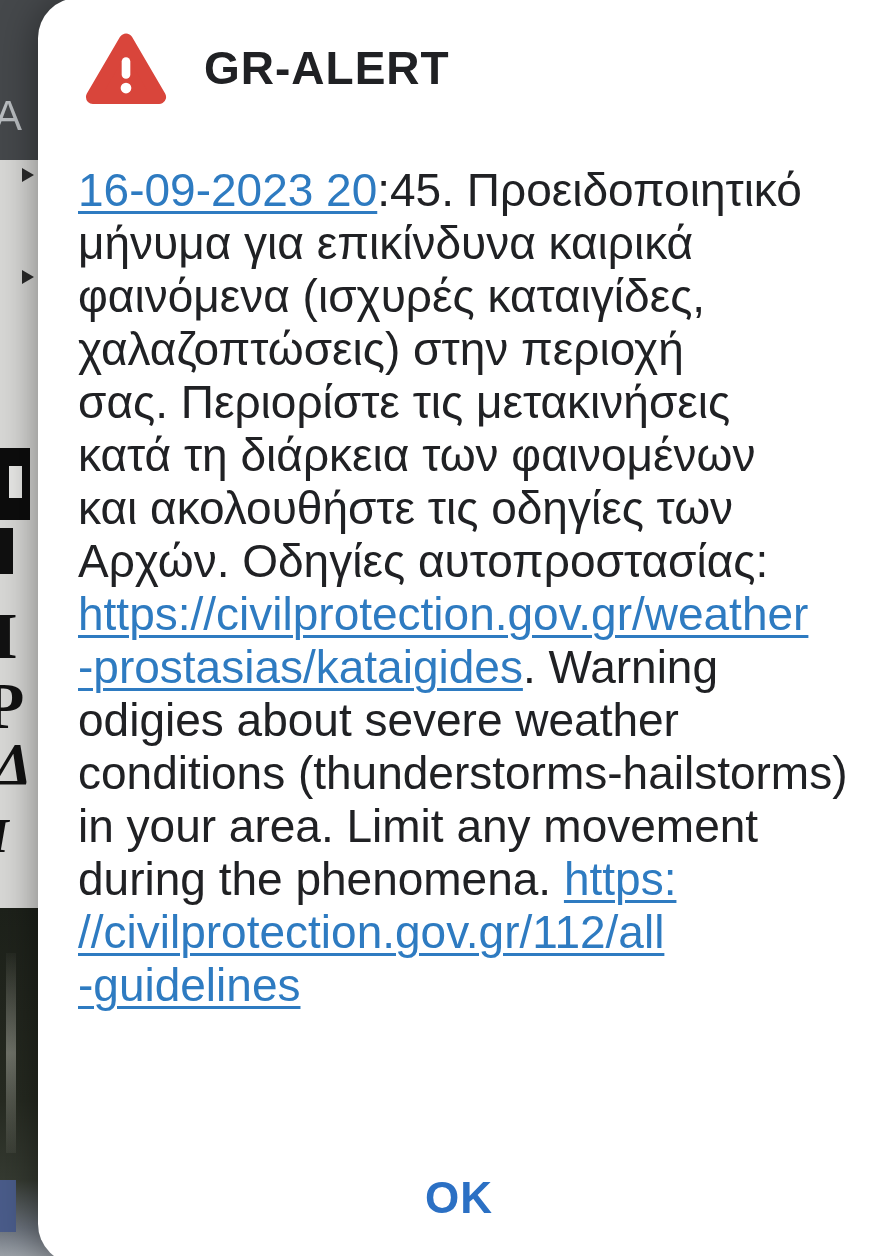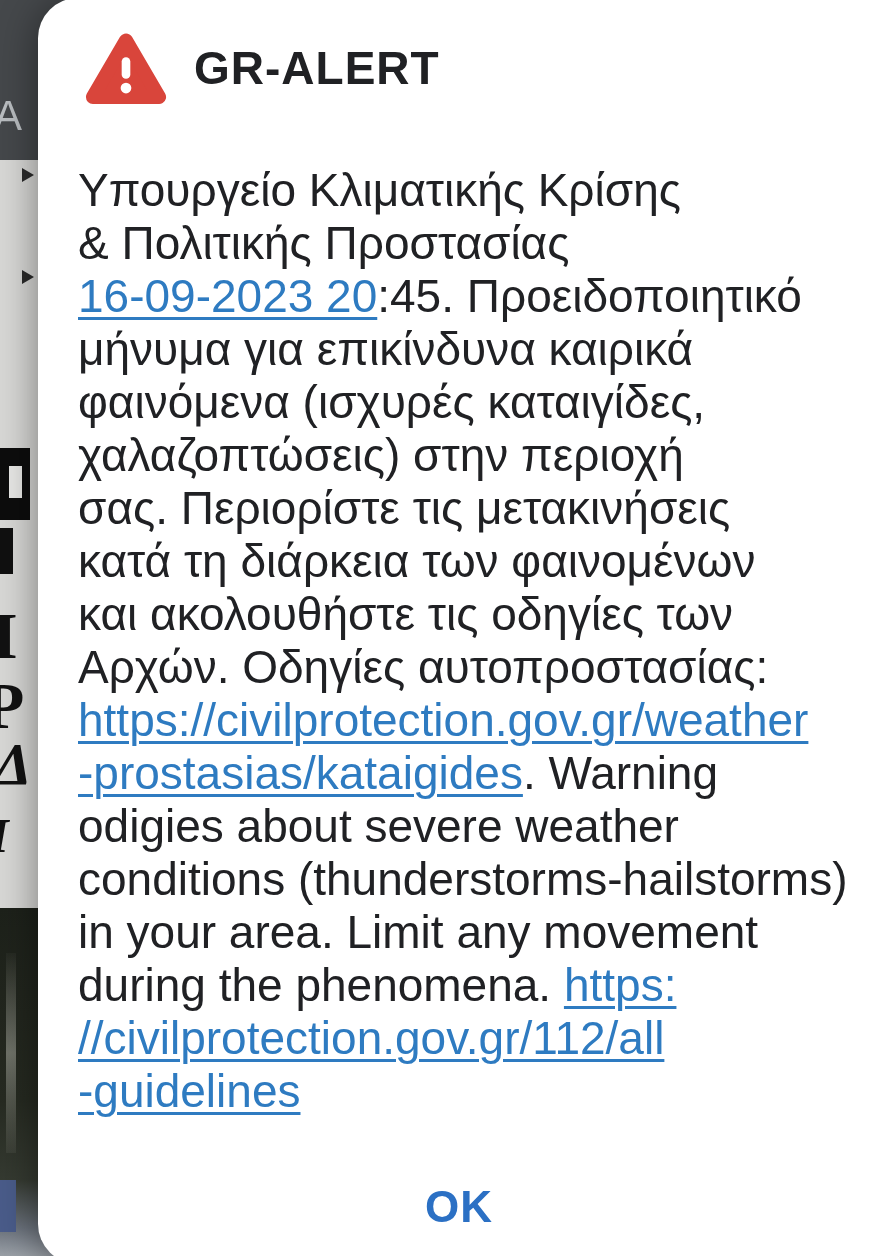--- a/index.html
+++ b/index.html
@@ -36,33 +36,33 @@
   .streak{position:absolute;left:6px;top:45px;width:10px;height:200px;
     background:linear-gradient(180deg,rgba(160,160,150,.05),rgba(170,172,162,.55),rgba(160,160,150,.1));}
   .blue-patch{position:absolute;left:0;top:272px;width:16px;height:52px;background:#4a5c8a;}
   
   .dialog{
     position:absolute;left:38px;top:-2px;right:-30px;bottom:-8px;
     background:#ffffff;border-radius:40px;
     box-shadow:0 4px 40px rgba(0,0,0,.45);
     padding:0 40px 0 40px;box-sizing:border-box;
   }
-  .dialog-header{display:flex;align-items:center;gap:26px;margin:32px 0 0 6px;}
+  .dialog-header{display:flex;align-items:center;gap:36px;margin:32px 0 0 6px;}
   .warn-icon{width:84px;height:76px;flex:0 0 auto;}
   .dialog-title{font-size:46px;font-weight:700;color:var(--title-text);letter-spacing:1px;}
   .message{
     margin-top:58px;font-size:46px;line-height:53px;color:var(--body-text);
     white-space:pre-wrap;letter-spacing:0;
   }
   .msg-link{
     color:var(--link-blue);text-decoration:underline;
     text-decoration-thickness:3px;text-underline-offset:5px;cursor:pointer;
   }
   .ok-btn{
-    position:absolute;left:0;right:30px;top:1166px;margin:17px auto;display:block;
+    position:absolute;left:0;right:30px;top:1166px;margin:8px auto;display:block;
     background:none;border:none;cursor:pointer;text-align:center;
     font-family:"Liberation Sans",sans-serif;
     font-size:44px;font-weight:700;color:var(--ok-blue);letter-spacing:1px;
   }
 </style>
 </head>
 <body>
 
 <div class="canvas">
 
@@ -89,23 +89,21 @@
   <div class="dialog">
     <div class="dialog-header">
       <svg class="warn-icon" viewBox="0 0 24 22" xmlns="http://www.w3.org/2000/svg">
         <path d="M12 3 L21.6 19.4 H2.4 Z" fill="var(--alert-red)" stroke="var(--alert-red)" stroke-width="4" stroke-linejoin="round"></path>
         <rect x="10.75" y="7.9" width="2.5" height="6.2" rx="1.25" fill="#ffffff"></rect>
         <circle cx="12" cy="16.8" r="1.55" fill="#ffffff"></circle>
       </svg>
       <div class="dialog-title">GR-ALERT</div>
     </div>
 
-    <div class="message" id="message"><span>Υπουργείο Κλιματικής Κρίσης
-&amp; Πολιτικής Προστασίας
-</span><a class="msg-link">16-09-2023 20</a><span>:45. Προειδοποιητικό
+    <div class="message" id="message"><a class="msg-link">16-09-2023 20</a><span>:45. Προειδοποιητικό
 μήνυμα για επικίνδυνα καιρικά
 φαινόμενα (ισχυρές καταιγίδες,
 χαλαζοπτώσεις) στην περιοχή
 σας. Περιορίστε τις μετακινήσεις
 κατά τη διάρκεια των φαινομένων
 και ακολουθήστε τις οδηγίες των
 Αρχών. Οδηγίες αυτοπροστασίας:
 </span><a class="msg-link">https://civilprotection.gov.gr/weather
 -prostasias/kataigides</a><span>. Warning
 odigies about severe weather

